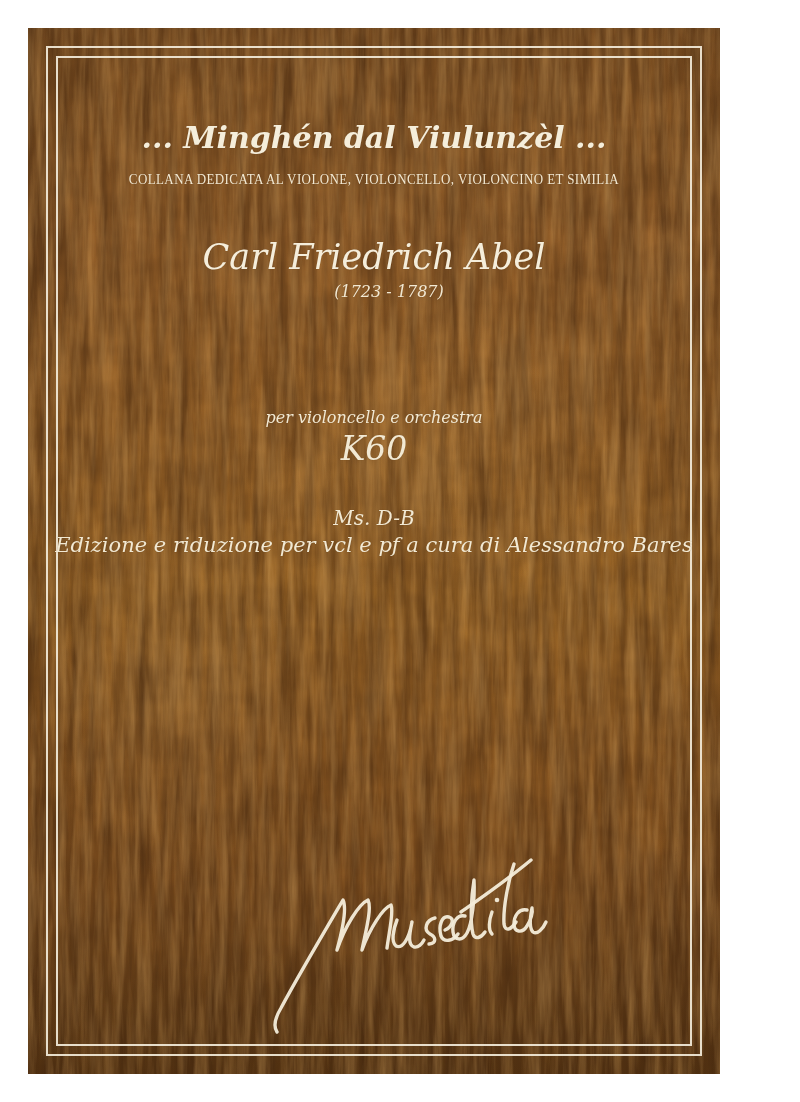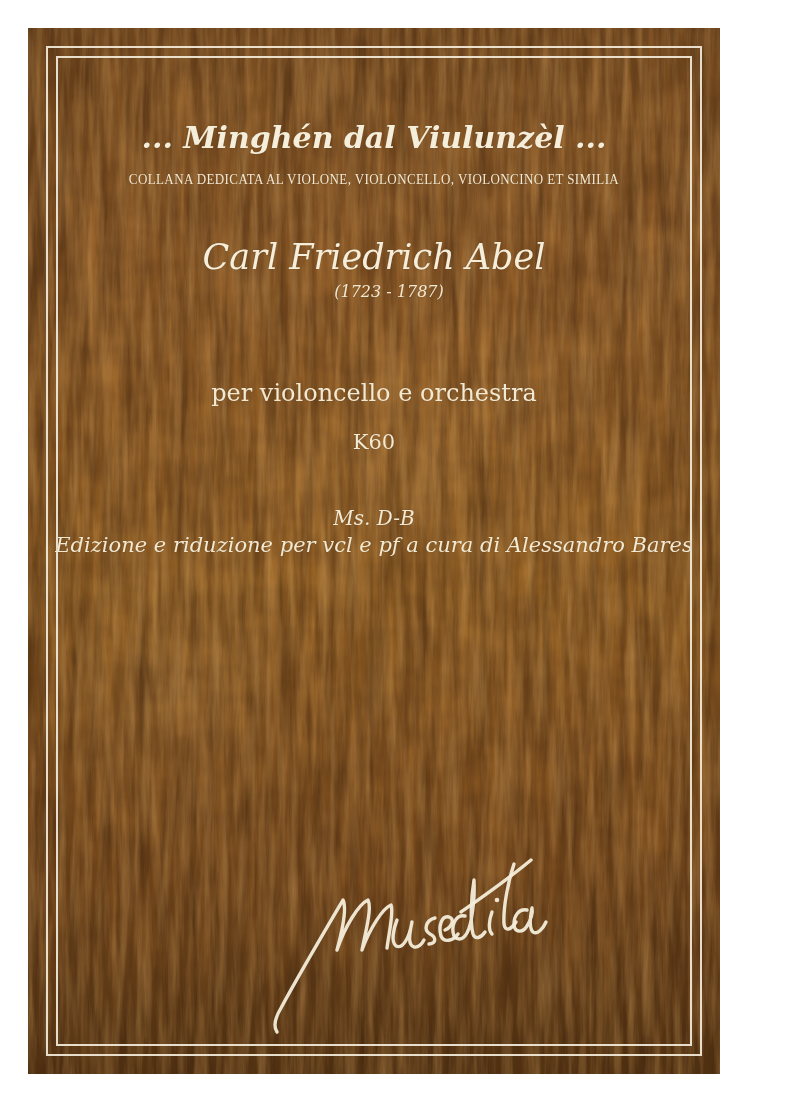--- a/index.html
+++ b/index.html
@@ -33,22 +33,22 @@
   .tl{
     position:absolute;left:0;right:0;text-align:center;
     color:#f2e9d3;line-height:1;white-space:nowrap;
     text-shadow:0 0 1px rgba(80,45,15,.35);
   }
   .series-title{top:95px;font-size:30px;font-weight:700;font-style:italic;color:#f5eedb;}
   .series-subtitle{top:143px;font-size:13px;font-family:"Liberation Serif",serif;letter-spacing:.4px;transform:scaleY(1.18);transform-origin:center top;}
   .composer-name{top:212px;font-size:35px;font-style:italic;color:#f5eedb;}
   .composer-dates{top:256px;font-size:16px;font-style:italic;padding-left:30px;}
   .work-title{top:299px;font-size:51px;font-style:italic;color:#f7f0df;}
-  .work-scoring{top:353px;font-size:24px;}
-  .work-catalog{top:404px;font-size:21px;}
+  .work-scoring{top:382px;font-size:16px;font-style:italic;}
+  .work-catalog{top:404px;font-size:33px;font-style:italic;}
   .work-source{top:444px;font-size:20px;font-style:italic;margin-top:36px;}
   .arrangement{top:490px;font-size:21px;font-style:italic;}
   .edition-credit{top:507px;font-size:21px;font-style:italic;}
   
   .logo{position:absolute;left:237px;top:822px;width:290px;height:190px;}
   .logo path{fill:none;stroke:#f4edda;stroke-width:3.4;stroke-linecap:round;stroke-linejoin:round;opacity:.95;}
   .logo circle{fill:#f4edda;opacity:.95;}
 </style>
 </head>
 <body>

